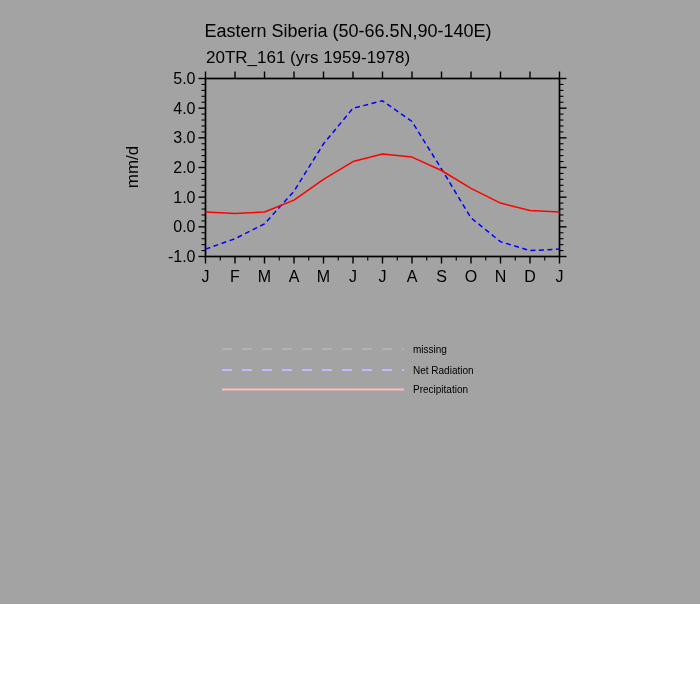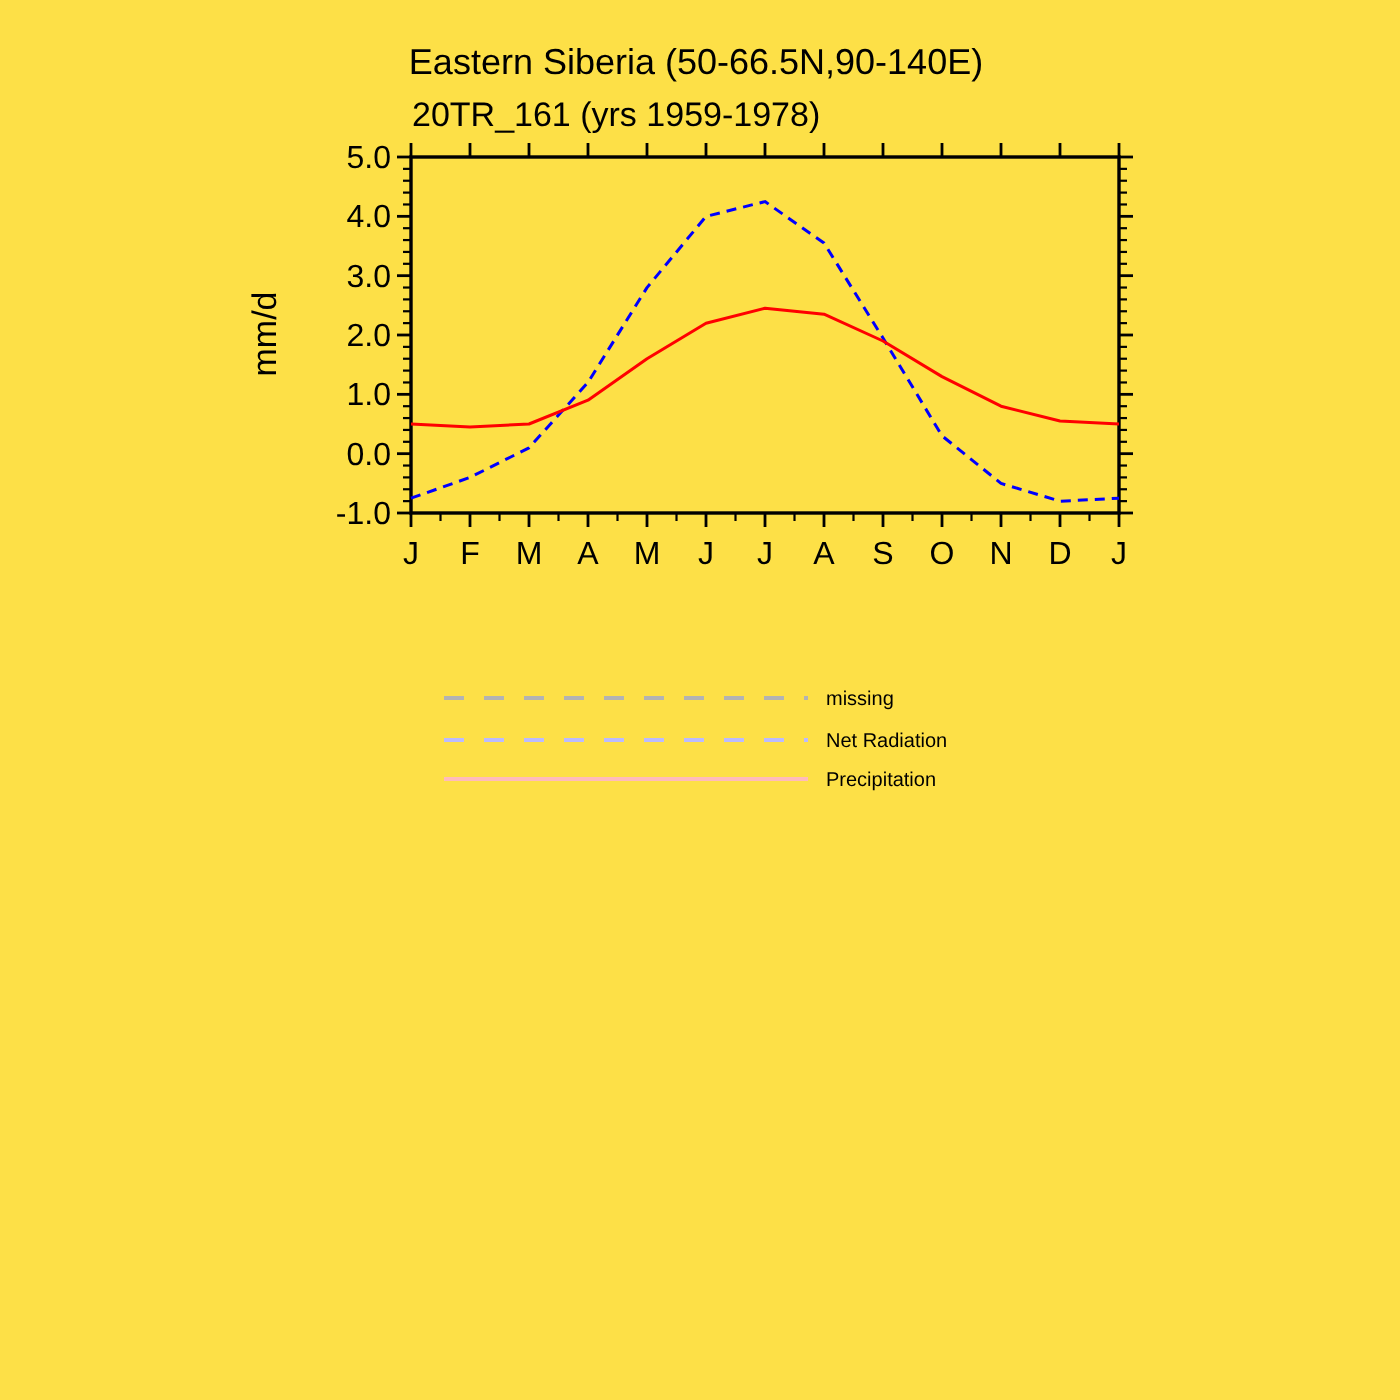--- a/index.html
+++ b/index.html
@@ -4,22 +4,22 @@
 <style>
   html, body {
     margin: 0;
     padding: 0;
     background: #ffffff;
     font-family: "Liberation Sans", "DejaVu Sans", sans-serif;
   }
   .canvas {
     position: relative;
     width: 700px;
-    height: 700px;
-    background: #fde047;
+    height: 604px;
+    background: #a3a3a3;
     overflow: hidden;
   }
   svg text {
     fill: #000000;
     font-family: "Liberation Sans", "DejaVu Sans", sans-serif;
   }
   .chart-title   { font-size: 18px; }
   .chart-subtitle{ font-size: 17px; }
   .axis-label    { font-size: 17px; }
   .tick-label    { font-size: 16px; }

